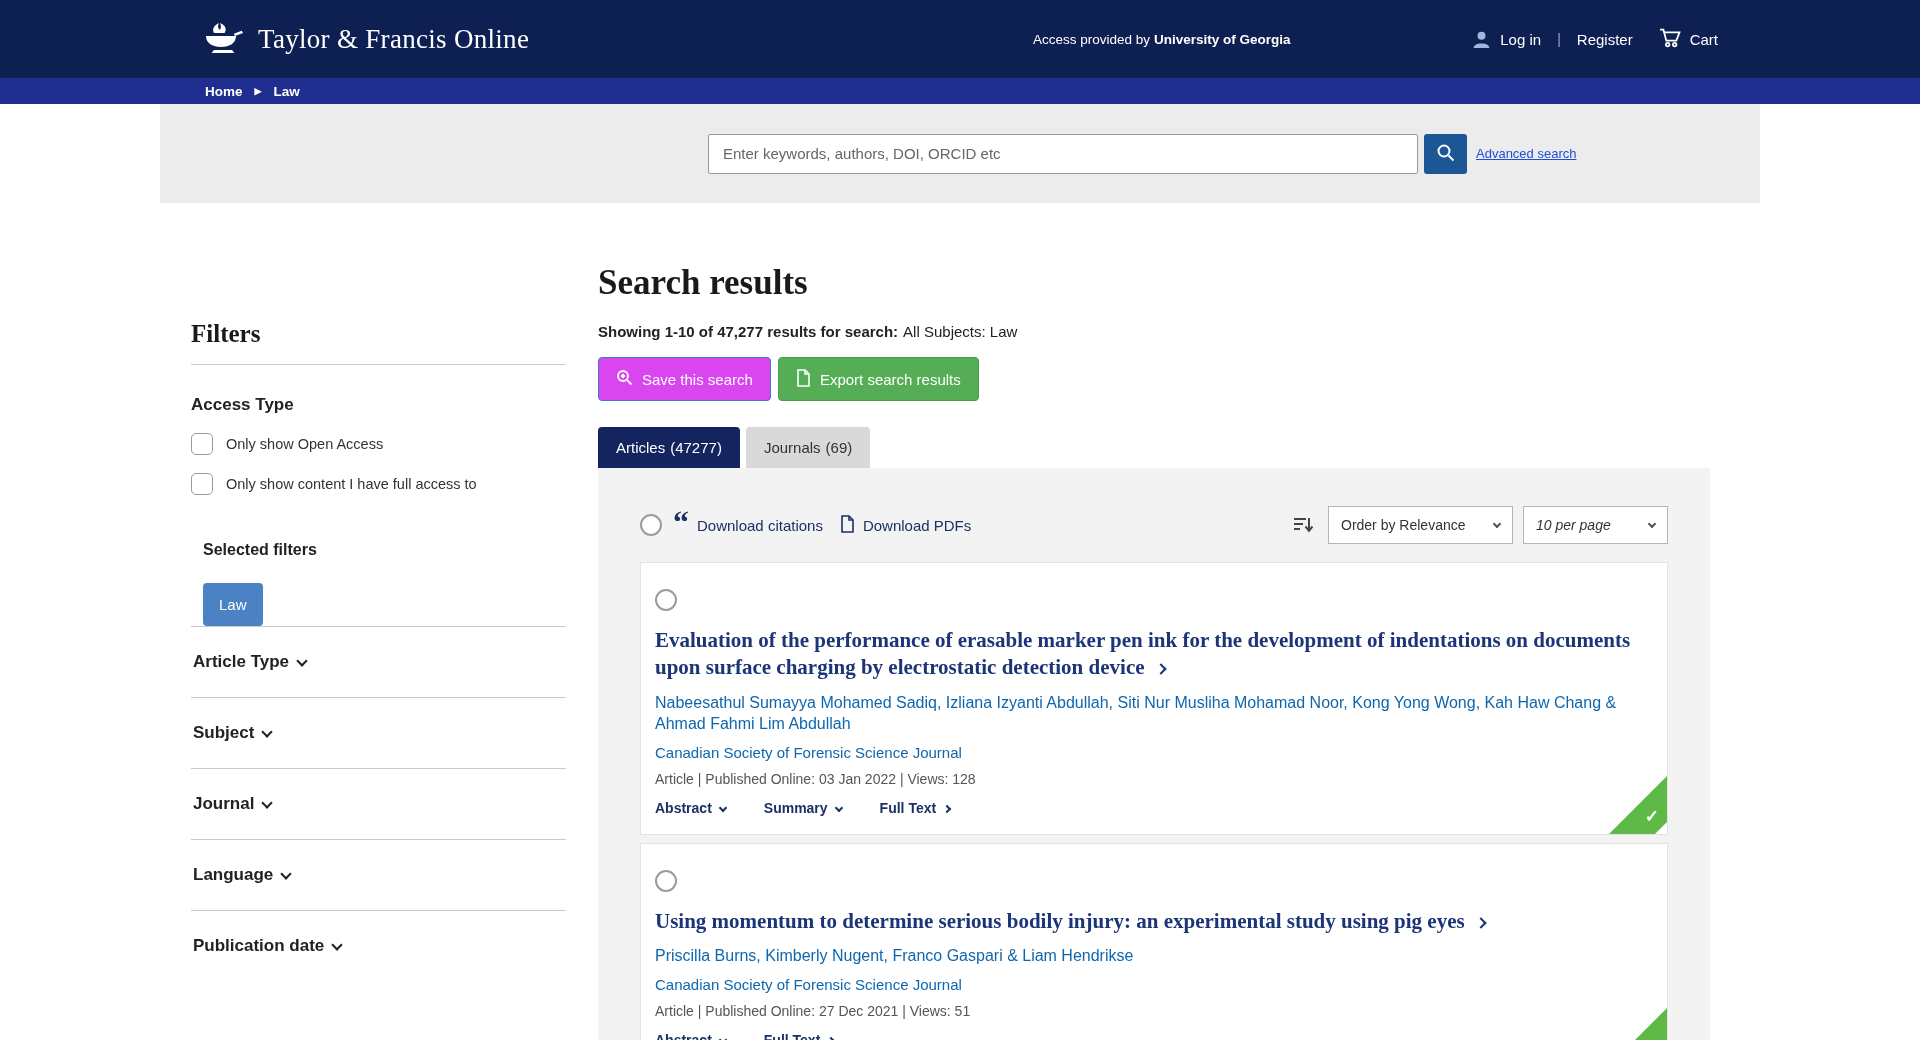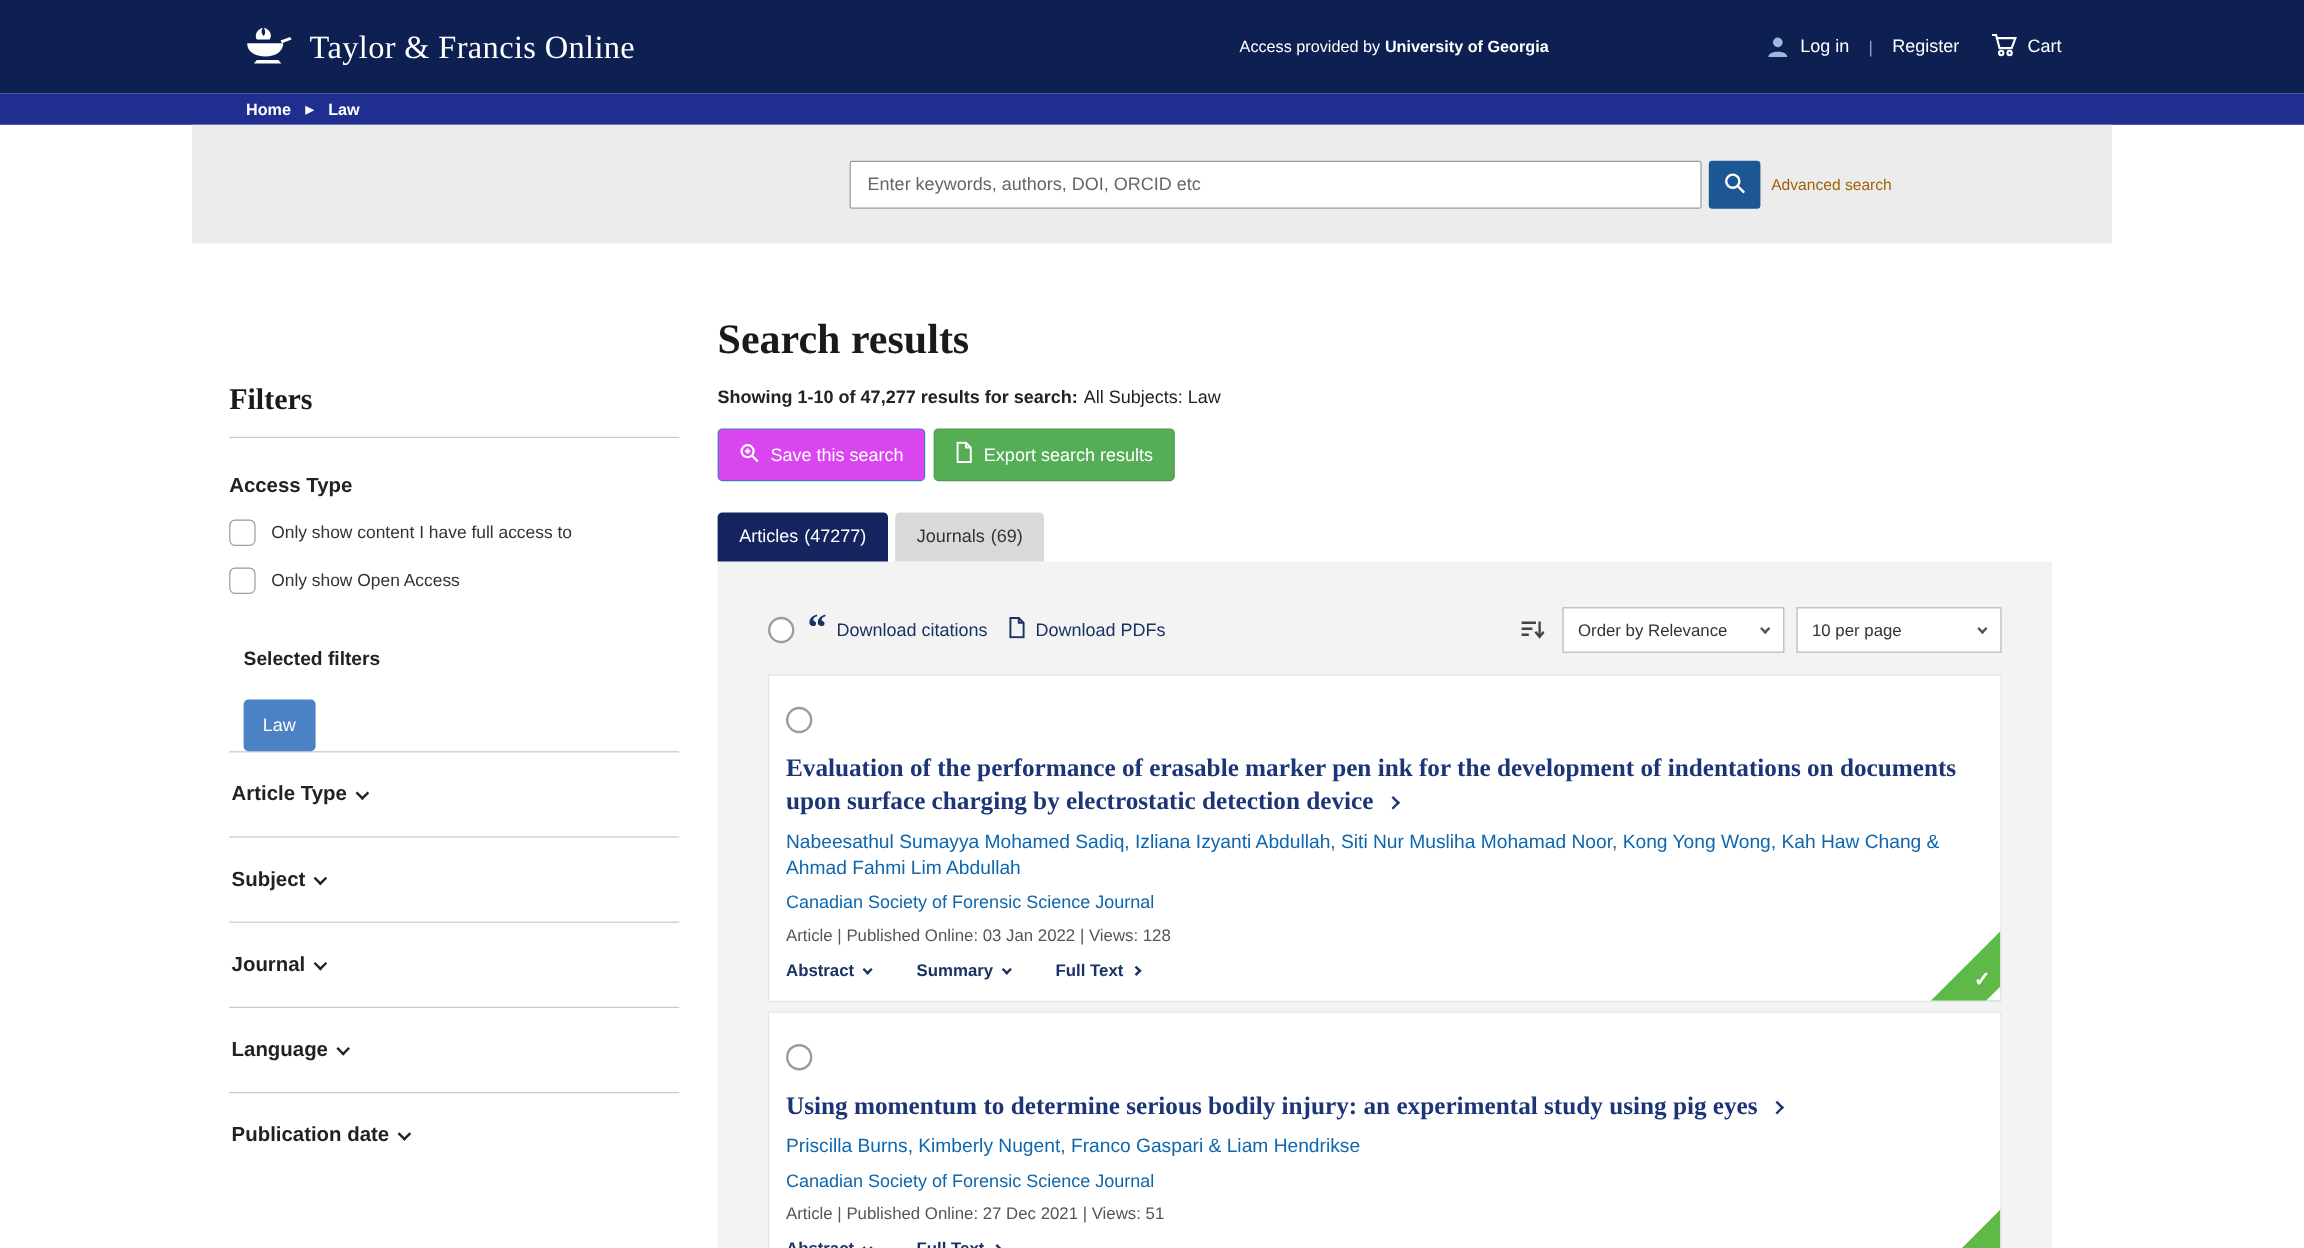--- a/index.html
+++ b/index.html
@@ -36,21 +36,21 @@
     margin-left: 548px; width: 710px; height: 40px;
     border: 1px solid #9a9a9a; border-radius: 2px; background: #fff;
     font-size: 15px; padding: 0 14px; color: #333;
     font-family: "Liberation Sans", sans-serif; outline: none;
   }
   .search-input::placeholder { color: #666; }
   .search-btn {
     margin-left: 6px; width: 43px; height: 40px; border: none; border-radius: 3px;
     background: #1d5694; display: flex; align-items: center; justify-content: center; cursor: pointer;
   }
-  .advanced { margin-left: 9px; font-size: 13px; color: #a16207; }
+  .advanced { margin-left: 9px; font-size: 13px; color: #1d4ed8; text-decoration: underline; }
 
   
   .main { display: flex; align-items: flex-start; }
 
   
   .filters { margin-left: 31px; width: 375px; padding-top: 117px; }
   .filters-title { font-family: "Liberation Serif", serif; font-size: 25px; font-weight: bold; color: #1a1a1a; margin: 0; }
   .f-hr { border: none; border-top: 1px solid #c9c9c9; margin: 16px 0 0; }
   .access-type-title { font-size: 17px; font-weight: bold; color: #222; margin: 30px 0 0; }
   .cb-row { display: flex; align-items: center; gap: 13px; margin-top: 18px; font-size: 14.5px; color: #333; cursor: pointer; }
@@ -106,21 +106,21 @@
   .tool-2 { margin-left: 17px; }
   .quote-glyph { font-family: "Liberation Serif", serif; font-size: 32px; font-weight: bold; line-height: 10px; height: 16px; color: #1a3263; }
   .spacer { flex: 1; }
   .sort-wrap { margin-right: 15px; display: flex; align-items: center; cursor: pointer; }
   .select {
     display: flex; align-items: center; justify-content: space-between;
     background: #fff; border: 1px solid #b5b5b5; height: 38px; padding: 0 12px;
     font-size: 14px; color: #333; cursor: pointer;
   }
   .select-order { width: 185px; margin-right: 10px; }
-  .select-pp { width: 171px; }
+  .select-pp { width: 145px; font-style: italic; }
   .select .cdown { width: 6px; height: 6px; color: #555; margin-top: -3px; }
 
   
   .card {
     position: relative; background: #fff; border: 1px solid #e3e3e3;
     margin-top: 18px; padding: 20px 24px 18px 14px;
     display: flex; gap: 16px; overflow: hidden; flex-direction: column;
   }
   .card + .card { margin-top: 8px; }
   .card .circle { margin-top: 6px; }
@@ -208,25 +208,25 @@
 </div>
 
 <div class="container main">
 
   <aside class="filters">
     <h2 class="filters-title">Filters</h2>
     <hr class="f-hr">
     <h3 class="access-type-title">Access Type</h3>
     <label class="cb-row">
       <span class="cb-box"></span>
-      <span>Only show content I have full access to</span>
+      <span>Only show Open Access</span>
     </label>
     <label class="cb-row">
       <span class="cb-box"></span>
-      <span>Only show Open Access</span>
+      <span>Only show content I have full access to</span>
     </label>
     <h4 class="selected-title">Selected filters</h4>
     <button class="chip">Law</button>
 
     <div class="fsections">
       <div class="fsection">
         <span>Article Type</span>
         <i class="cdown"></i>
       </div>
       <div class="fsection">

